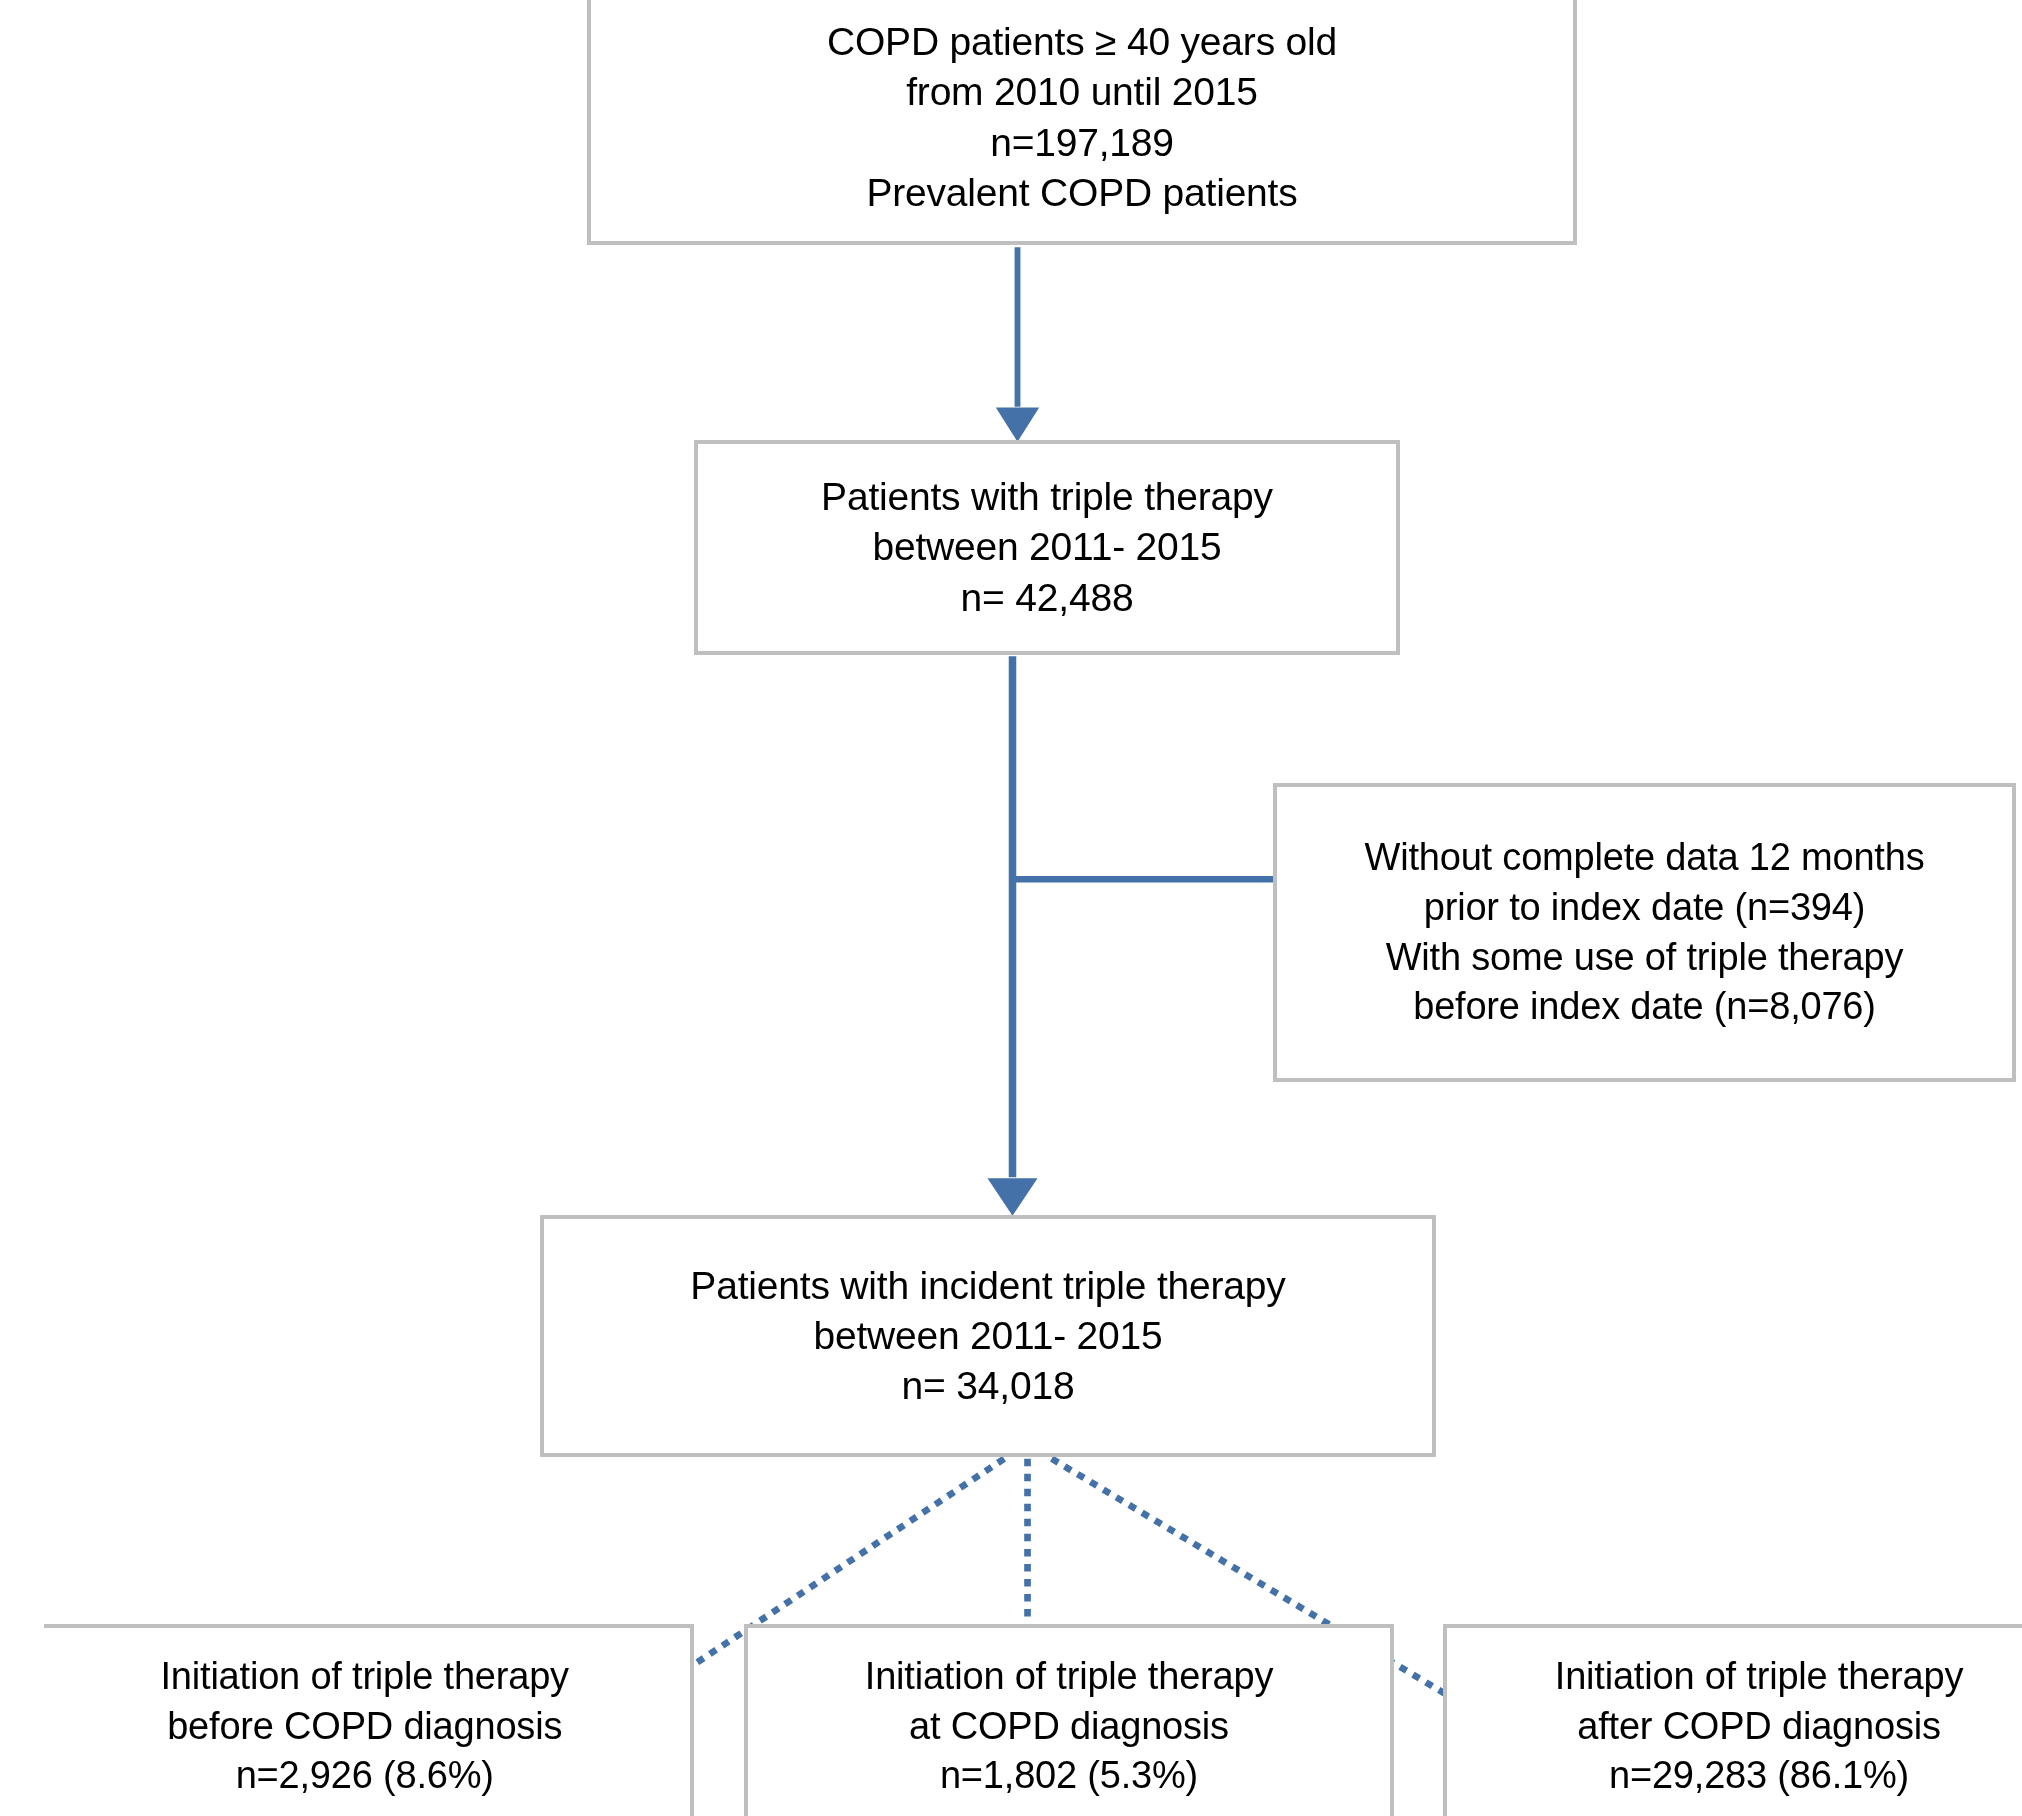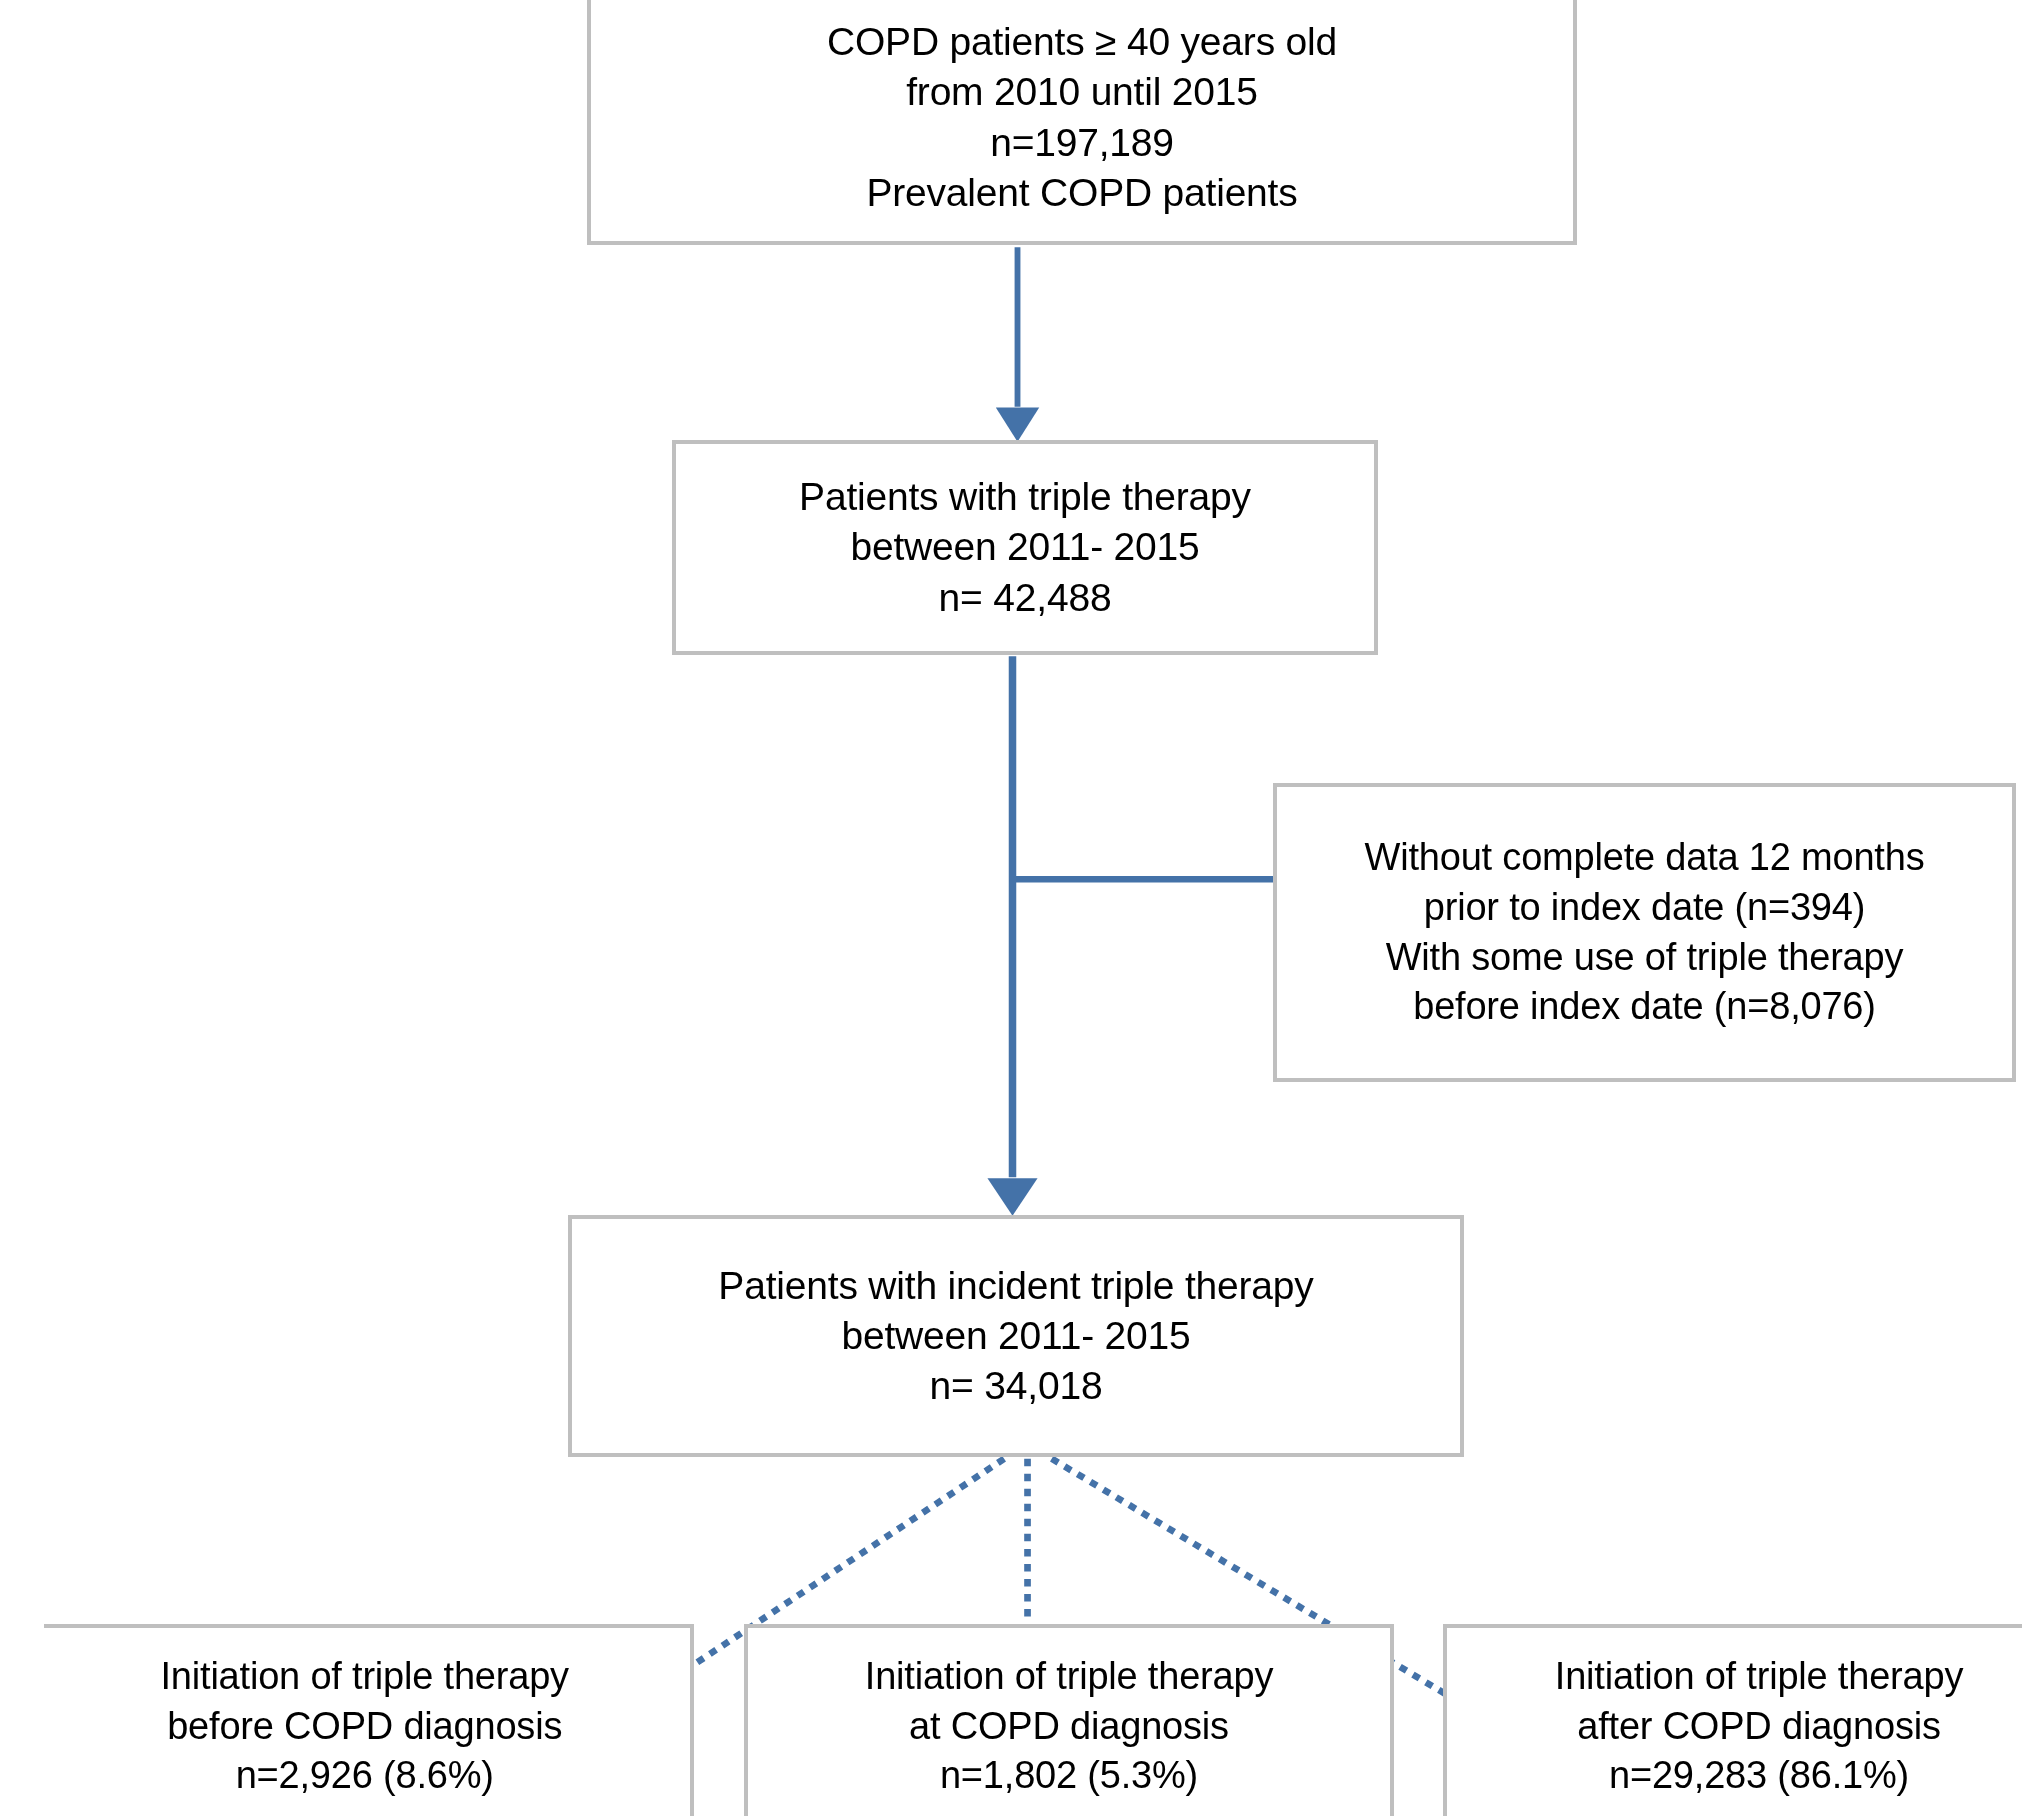--- a/index.html
+++ b/index.html
@@ -39,23 +39,23 @@
   .node-text {
     font-family: "Liberation Sans", sans-serif;
     font-size: 39px;
     line-height: 1.29;
     color: #000000;
     white-space: pre-line;
     letter-spacing: -0.2px;
   }
   
   #box-source      { left: 543px;  top: -6.7px;    width: 990px; height: 252px; }
-  #box-triple      { left: 628px;  top: 440px;   width: 706px;  height: 215px; }
+  #box-triple      { left: 650px;  top: 440px;   width: 706px;  height: 215px; }
   #box-exclusions  { left: 1229px; top: 783px;   width: 743px;  height: 299px; }
-  #box-incident    { left: 524px;  top: 1215px;  width: 896px; height: 242px; }
+  #box-incident    { left: 496px;  top: 1215px;  width: 896px; height: 242px; }
   #box-before      { left: -8.3px;  top: 1624px;  width: 658px;  height: 205px; }
   #box-at          { left: 700px;  top: 1624px;  width: 650px;  height: 205px; }
   #box-after       { left: 1399px; top: 1624px;  width: 632px;  height: 205px; }
 
   #box-source .node-text     { padding-bottom: 3.3px; }
   #box-exclusions .node-text { font-size: 38px; line-height: 1.31; text-align: center; }
   #box-before .node-text,
   #box-at .node-text,
   #box-after .node-text      { font-size: 38px; line-height: 1.30; }
 </style>

